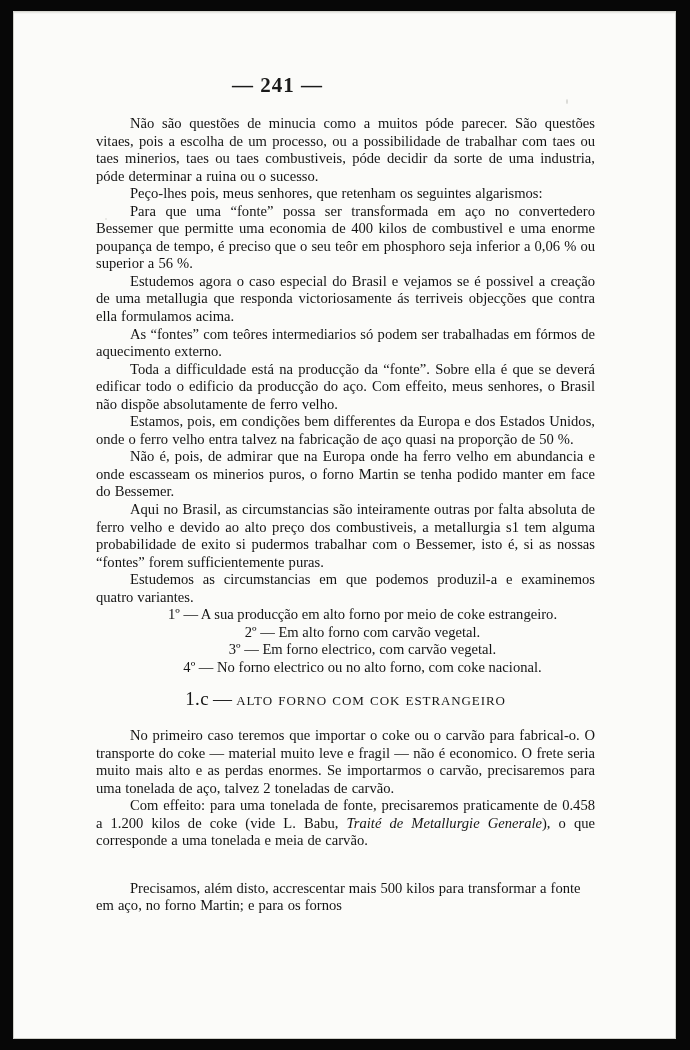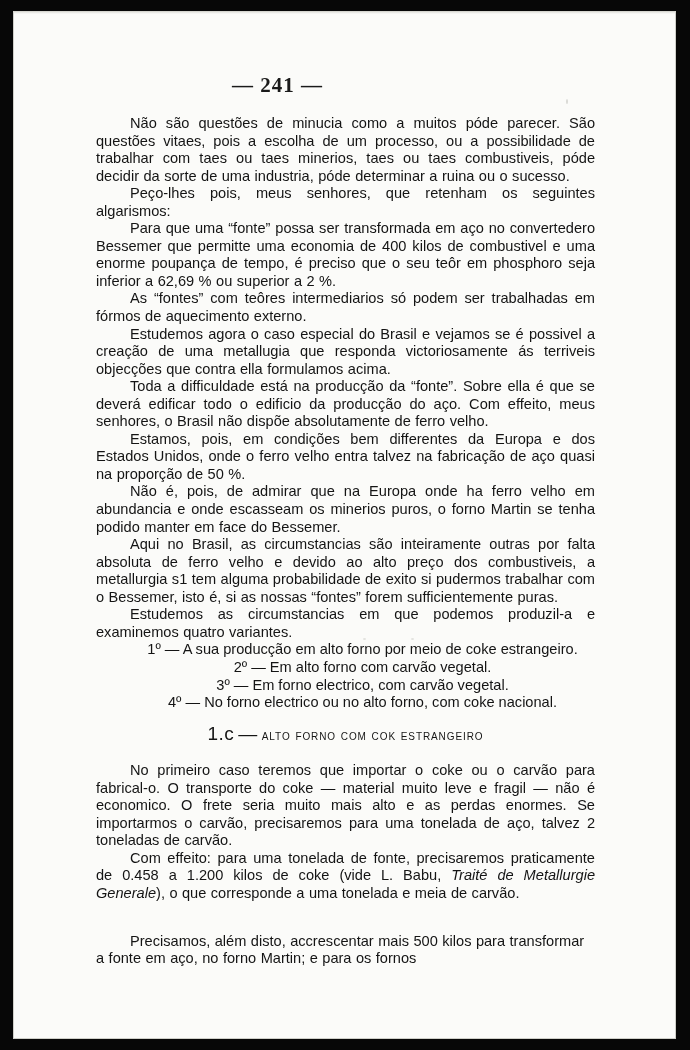--- a/index.html
+++ b/index.html
@@ -60,21 +60,21 @@
 
   #text-column {
     position: absolute;
     left: 83px;
     top: 104px;
     width: 499px;
     color: #141414;
     font-size: 14.6px;
     line-height: 17.55px;
     text-align: justify;
-    font-family: Liberation Sans, sans-serif;
+    font-family: Liberation Serif, serif;
   }
 
   .para {
     margin: 0;
     text-indent: 34px;
     text-align: justify;
     text-justify: inter-word;
     word-spacing: 0.4px;
   }
   .para:last-of-type { text-align: left; margin-top: 30px; }
@@ -94,21 +94,21 @@
     letter-spacing: 0.7px;
     color: #151515;
   }
   .section-head .num {
     font-size: 19px;
     letter-spacing: 0.4px;
   }
   .section-head .caps {
     font-variant: small-caps;
     text-transform: lowercase;
-    font-size: 14px;
+    font-size: 18px;
     letter-spacing: 0.9px;
   }
 
   .it { font-style: italic; margin-top: 24px; }
 
   
   .speck {
     position: absolute;
     background: #9a9a92;
     border-radius: 50%;
@@ -121,23 +121,23 @@
 <div id="scan-frame">
 
   <div id="paper">
 
     <div id="page-number">— 241 —</div>
 
     <div id="text-column">
 
       <p class="para">Não são questões de minucia como a muitos póde parecer. São questões vitaes, pois a escolha de um processo, ou a possibilidade de trabalhar com taes ou taes minerios, taes ou taes combustiveis, póde decidir da sorte de uma industria, póde determinar a ruina ou o sucesso.</p>
       <p class="para">Peço-lhes pois, meus senhores, que retenham os seguintes algarismos:</p>
-      <p class="para">Para que uma “fonte” possa ser transformada em aço no convertedero Bessemer que permitte uma economia de 400 kilos de combustivel e uma enorme poupança de tempo, é preciso que o seu teôr em phosphoro seja inferior a 62,69 % ou superior a 2 %.</p>
+      <p class="para">Para que uma “fonte” possa ser transformada em aço no convertedero Bessemer que permitte uma economia de 400 kilos de combustivel e uma enorme poupança de tempo, é preciso que o seu teôr em phosphoro seja inferior a 0,06 % ou superior a 56 %.</p>
+      <p class="para">Estudemos agora o caso especial do Brasil e vejamos se é possivel a creação de uma metallugia que responda victoriosamente ás terriveis objecções que contra ella formulamos acima.</p>
       <p class="para">As “fontes” com teôres intermediarios só podem ser trabalhadas em fórmos de aquecimento externo.</p>
-      <p class="para">Estudemos agora o caso especial do Brasil e vejamos se é possivel a creação de uma metallugia que responda victoriosamente ás terriveis objecções que contra ella formulamos acima.</p>
       <p class="para">Toda a difficuldade está na producção da “fonte”. Sobre ella é que se deverá edificar todo o edificio da producção do aço. Com effeito, meus senhores, o Brasil não dispõe absolutamente de ferro velho.</p>
       <p class="para">Estamos, pois, em condições bem differentes da Europa e dos Estados Unidos, onde o ferro velho entra talvez na fabricação de aço quasi na proporção de 50 %.</p>
       <p class="para">Não é, pois, de admirar que na Europa onde ha ferro velho em abundancia e onde escasseam os minerios puros, o forno Martin se tenha podido manter em face do Bessemer.</p>
       <p class="para">Aqui no Brasil, as circumstancias são inteiramente outras por falta absoluta de ferro velho e devido ao alto preço dos combustiveis, a metallurgia s1 tem alguma probabilidade de exito si pudermos trabalhar com o Bessemer, isto é, si as nossas “fontes” forem sufficientemente puras.</p>
       <p class="para">Estudemos as circumstancias em que podemos produzil-a e examinemos quatro variantes.</p>
 
       <p class="item">1º — A sua producção em alto forno por meio de coke estrangeiro.</p>
       <p class="item">2º — Em alto forno com carvão vegetal.</p>
       <p class="item">3º — Em forno electrico, com carvão vegetal.</p>
       <p class="item">4º — No forno electrico ou no alto forno, com coke nacional.</p>

